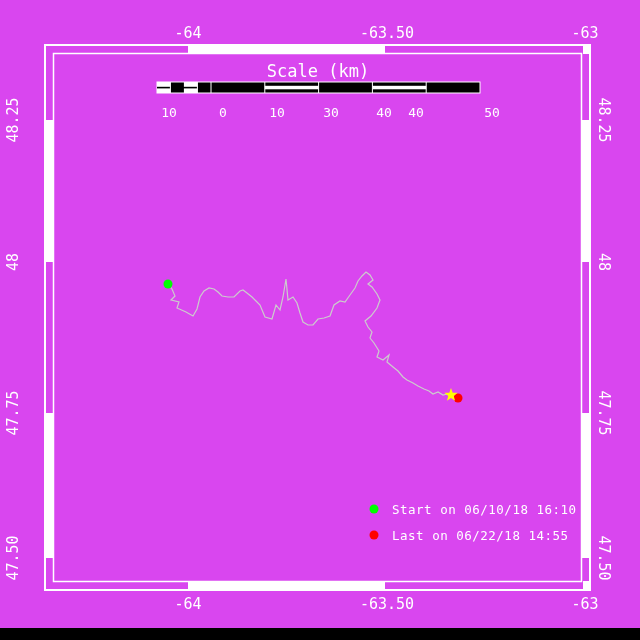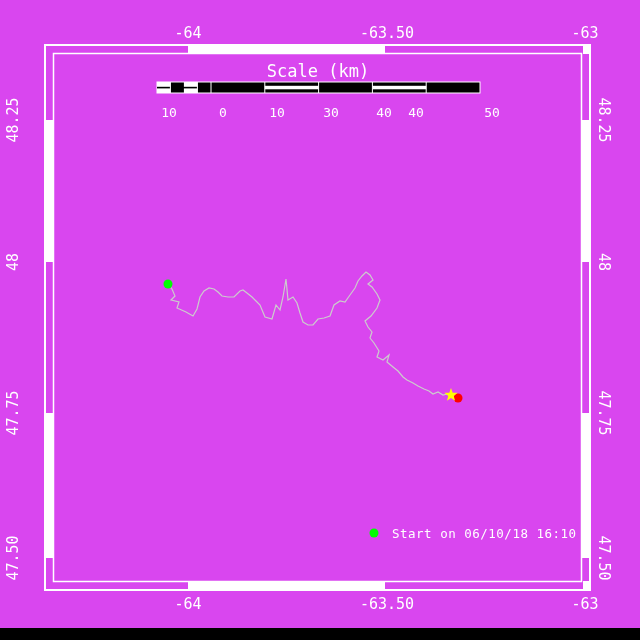--- a/index.html
+++ b/index.html
@@ -4,21 +4,21 @@
 <style>
   html,body{margin:0;padding:0;background:#000;}
   #screen{position:relative;width:640px;height:628px;background:#d946ef;overflow:hidden;
           font-family:"DejaVu Sans Mono","Liberation Mono",monospace;color:#fff;}
   svg{position:absolute;left:0;top:0;}
   .lbl{position:absolute;transform:translate(-50%,-50%);font-size:15px;white-space:nowrap;}
   .lbl.vl{transform:translate(-50%,-50%) rotate(-90deg);}
   .lbl.vr{transform:translate(-50%,-50%) rotate(90deg);}
   .scale-num{font-size:13px;margin-left:12px;}
   .scale-title{font-size:17px;}
-  .legend-row{position:absolute;left:365px;display:flex;align-items:center;gap:9px;height:18px;margin-top:24px;}
+  .legend-row{position:absolute;left:365px;display:flex;align-items:center;gap:9px;height:18px;}
   .legend-marker{width:18px;height:18px;flex:0 0 18px;}
   .legend-label{font-size:12.5px;letter-spacing:.5px;white-space:nowrap;}
 </style>
 </head>
 <body>
 
 <div id="screen">
 
   <svg id="plot-svg" width="640" height="640">
 
@@ -87,14 +87,22 @@
   <div class="lbl scale-num" style="left:480px;top:112px;text-align:right;">50</div>
 
   <div class="legend-row" style="top:500px;">
     <span class="legend-marker">
       <svg width="18" height="18">
           <circle cx="9" cy="9" r="4.5" fill="#00ff00"></circle>
         </svg>
     </span>
     <span class="legend-label">Start on 06/10/18 16:10</span>
   </div>
+  <div class="legend-row" style="top:526px;">
+    <span class="legend-marker">
+      <svg width="18" height="18">
+          <circle cx="9" cy="9" r="4.5" fill="#ff0000"></circle>
+        </svg>
+    </span>
+    <span class="legend-label">Last on 06/22/18 14:55</span>
+  </div>
 
 </div>
 
 </body></html>

